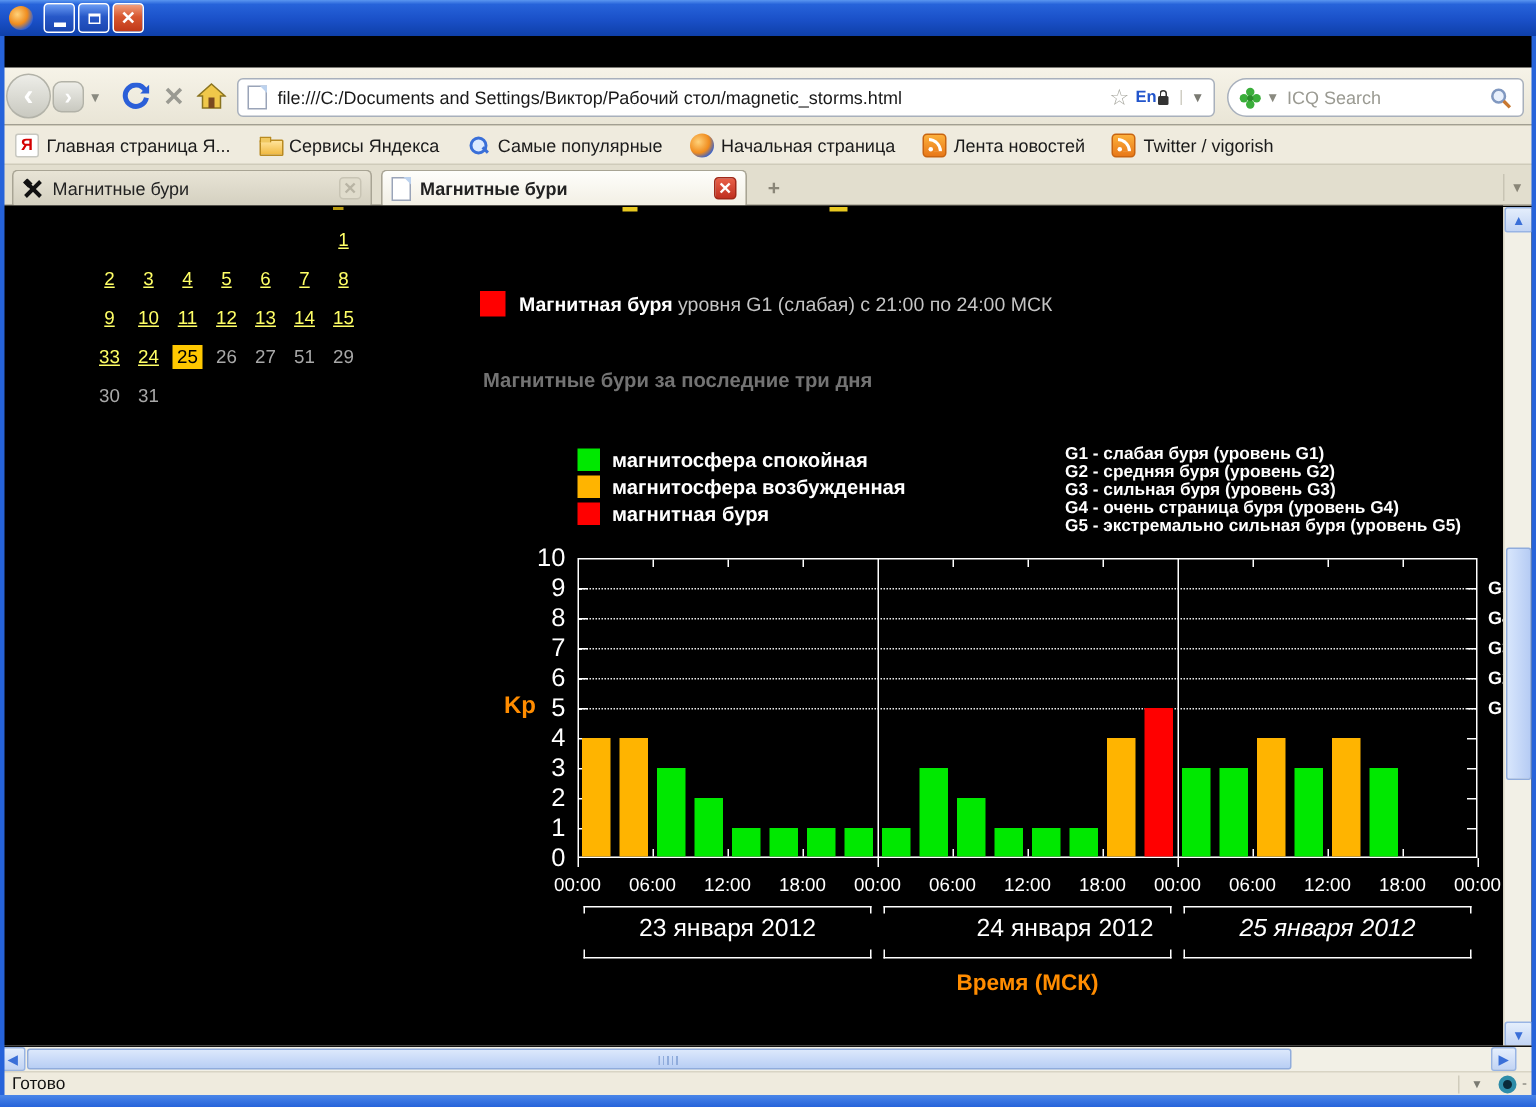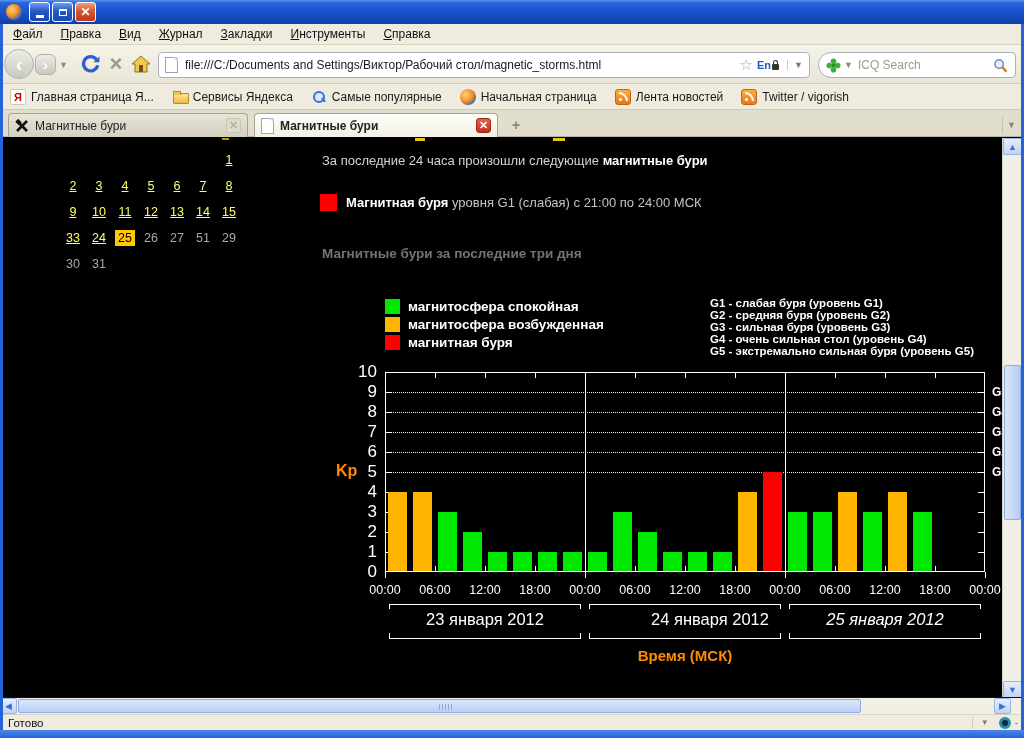--- a/index.html
+++ b/index.html
@@ -169,29 +169,20 @@
     <span class="ff-icon"></span>
     <span class="winbtn">
         <span class="glyph-min"></span>
       </span>
     <span class="winbtn">
         <span class="glyph-restore"></span>
       </span>
     <span class="winbtn close">✕</span>
   </div>
 
-  <div class="menubar" id="menubar">
-      <span class="menu-item"><u>Ф</u>айл</span>
-      <span class="menu-item"><u>П</u>равка</span>
-      <span class="menu-item"><u>В</u>ид</span>
-      <span class="menu-item"><u>Ж</u>урнал</span>
-      <span class="menu-item"><u>З</u>акладки</span>
-      <span class="menu-item"><u>И</u>нструменты</span>
-      <span class="menu-item"><u>С</u>правка</span>
-    </div>
 
   <div class="navbar">
     <div class="nav-back">‹</div>
     <div class="nav-fwd">›</div>
     <div class="nav-caret">▼</div>
     <div class="nav-btn" style="left:78px;">
       <svg width="19" height="19" viewBox="0 0 16 16">
         <path d="M13.2 4.2 A6 6 0 1 0 14 8.6" stroke="#2B5FD8" stroke-width="2.8" fill="none"></path>
         <path d="M15.5 1.2 L15.5 6.2 L10.5 6.2 Z" fill="#2B5FD8"></path>
       </svg>
@@ -371,23 +362,20 @@
             <span class="cal-plain">31</span>
           </div>
           <div class="cal-cell"></div>
           <div class="cal-cell"></div>
           <div class="cal-cell"></div>
           <div class="cal-cell"></div>
           <div class="cal-cell"></div>
         </div>
       </div>
 
-    <div class="para">
-      <span>За последние 24 часа произошли следующие </span><b>магнитные бури</b>
-    </div>
 
     <div class="storm-row">
       <span class="storm-swatch"></span>
       <span class="storm-text">
         <b>Магнитная буря</b><span> уровня  G1 (слабая) с 21:00 по 24:00 МСК</span>
       </span>
     </div>
 
     <div class="section-heading">Магнитные бури за последние три дня</div>
 
@@ -402,21 +390,21 @@
         </div>
         <div class="legend-row">
           <span class="legend-swatch" style="background: rgb(255, 0, 0);"></span>
           <span class="legend-label">магнитная буря</span>
         </div>
       </div>
     <div class="legend-right" id="legend-right">
         <div class="g-line">G1 - слабая буря (уровень G1)</div>
         <div class="g-line">G2 - средняя буря (уровень G2)</div>
         <div class="g-line">G3 - сильная буря (уровень G3)</div>
-        <div class="g-line">G4 - очень сильная стол (уровень G4)</div>
+        <div class="g-line">G4 - очень страница буря (уровень G4)</div>
         <div class="g-line">G5 - экстремально сильная буря (уровень G5)</div>
       </div>
 
     <div class="chart" id="chart">
         <div class="plot-border" style="left: 385px; top: 235px; width: 600px; height: 200px;"></div>
         <div class="gridline" style="left: 386px; top: 335px; width: 598px;"></div>
         <div class="glab" style="left: 992px; top: 328px;">G1</div>
         <div class="gridline" style="left: 386px; top: 315px; width: 598px;"></div>
         <div class="glab" style="left: 992px; top: 308px;">G2</div>
         <div class="gridline" style="left: 386px; top: 295px; width: 598px;"></div>

